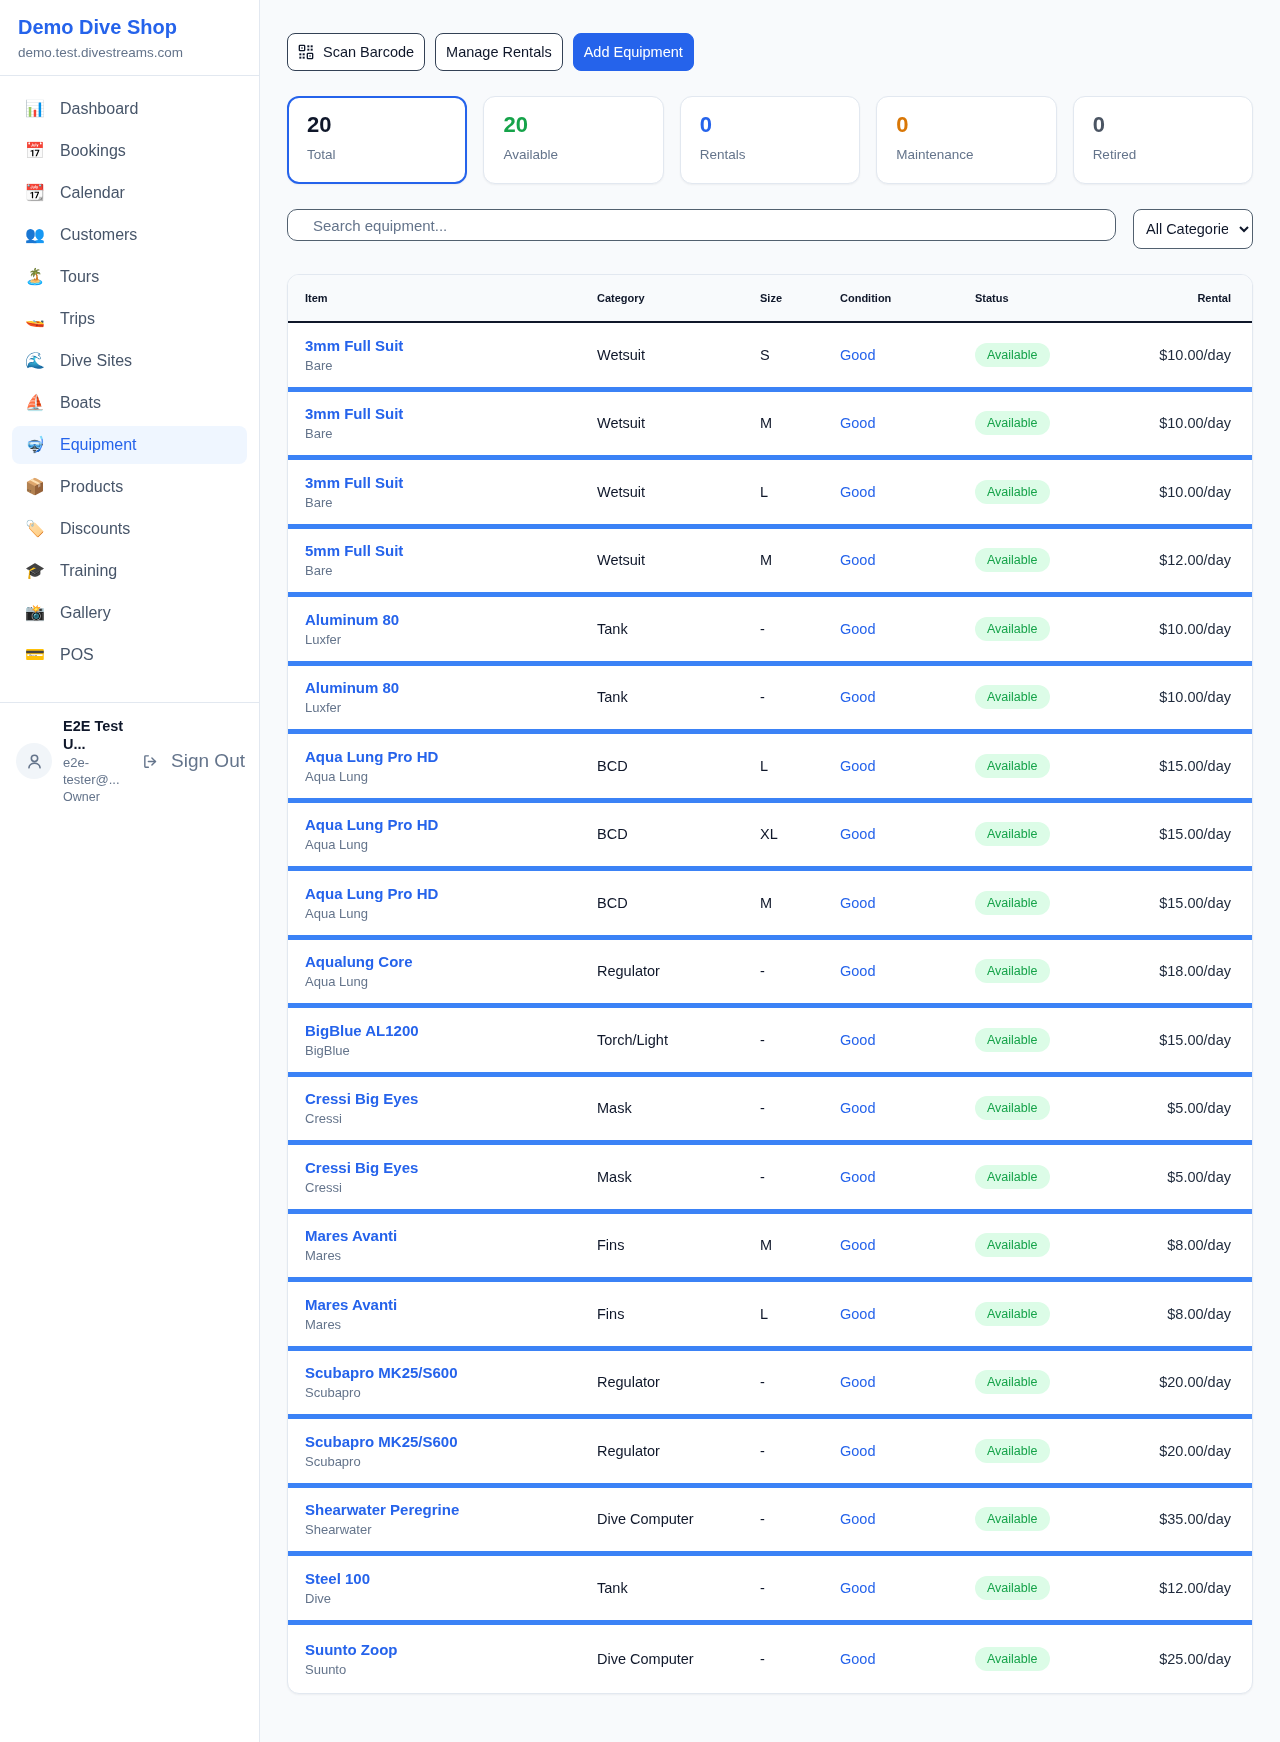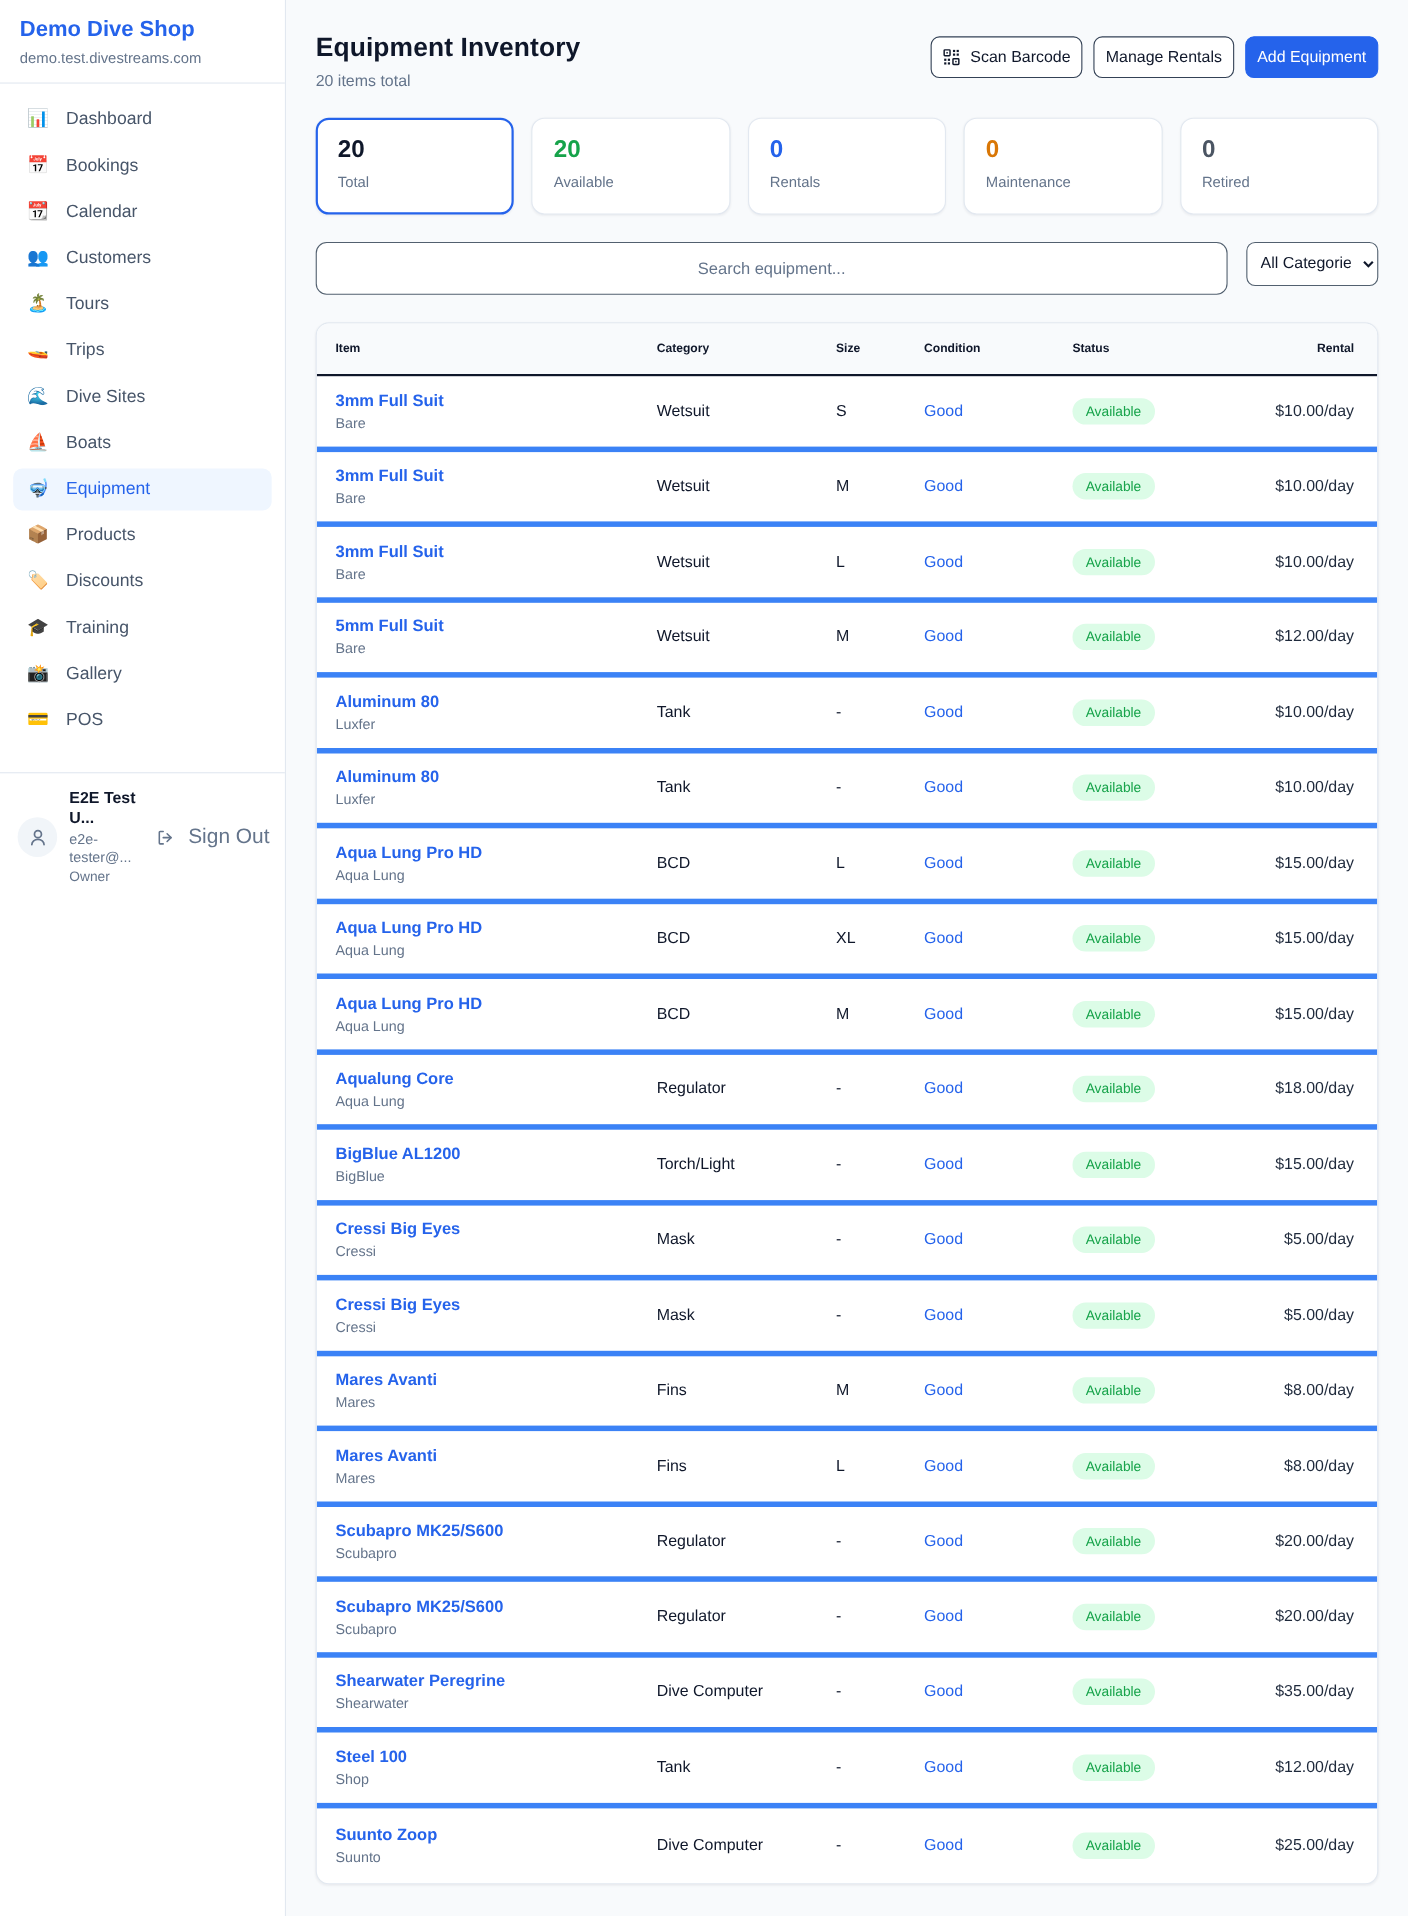--- a/index.html
+++ b/index.html
@@ -38,22 +38,22 @@
   .btn-primary { background:#2563eb; border:1px solid #2563eb; color:#ffffff; font-weight:500; }
 
   .stats { display:flex; gap:16px; margin-bottom:25px; }
   .stat-card { flex:1; background:#ffffff; border:1px solid #e2e8f0; border-radius:12px; padding:15px 19px;
                height:88px; box-shadow:0 1px 2px rgba(15,23,42,.05); cursor:pointer; }
   .stat-card.active { border:2px solid #2563eb; padding:14px 18px; }
   .stat-value { font-size:22px; font-weight:bold; }
   .stat-label { font-size:13.5px; color:#64748b; margin-top:9px; }
 
   .filter-row { display:flex; gap:17px; margin-bottom:25px; }
-  .search-input { flex:1; height:48px; border:1px solid #52606f; border-radius:10px; padding:0 25px;
-                  font-size:15px; font-family:inherit; background:#ffffff; color:#0f172a; outline:none;text-align:center; }
+  .search-input { flex:1; height:32px; border:1px solid #52606f; border-radius:10px; padding:0 25px;
+                  font-size:15px; font-family:inherit; background:#ffffff; color:#0f172a; outline:none; }
   .search-input::placeholder { color:#64748b; }
   .cat-select { width:120px; height:40px; border:1px solid #52606f; border-radius:8px; background:#ffffff;
                 font-size:14.5px; font-family:inherit; padding:0 8px; color:#0f172a; cursor:pointer; }
 
   
   .table-card { background:#ffffff; border:1px solid #e2e8f0; border-radius:12px; overflow:hidden;
                 box-shadow:0 1px 2px rgba(15,23,42,.05); }
   .t-row { display:grid; grid-template-columns:292px 163px 80px 135px 140px 1fr; align-items:center;
            padding:0 21px 0 17px; }
   .t-head { background:#f8fafc; border-bottom:2px solid #0f172a; height:48px; }
@@ -159,24 +159,20 @@
             <path d="M19 12H9"></path>
           </svg>
         <span>Sign Out</span>
       </button>
     </div>
   </aside>
 
   <main class="main">
 
     <div class="page-header">
-      <div>
-        <div class="page-title">Equipment Inventory</div>
-        <div class="page-subtitle">20 items total</div>
-      </div>
       <div class="header-actions">
         <button class="btn">
           <svg width="16" height="16" viewBox="0 0 24 24" fill="#0f172a">
               <rect x="2" y="2" width="8" height="8" rx="1" fill="none" stroke="#0f172a" stroke-width="2"></rect>
               <rect x="5" y="5" width="2" height="2"></rect>
               <rect x="14" y="2" width="3" height="3"></rect>
               <rect x="19" y="2" width="3" height="3"></rect>
               <rect x="14" y="7" width="3" height="3"></rect>
               <rect x="19" y="7" width="3" height="3"></rect>
               <rect x="2" y="14" width="3" height="3"></rect>
@@ -429,21 +425,21 @@
             </div>
             <div class="t-cell">Dive Computer</div>
             <div class="t-cell">-</div>
             <div class="t-cell"><span class="cond-link">Good</span></div>
             <div class="t-cell"><span class="badge">Available</span></div>
             <div class="t-cell right rental">$35.00/day</div>
           </div>
           <div class="t-row t-body-row">
             <div class="t-cell">
               <div class="item-name">Steel 100</div>
-              <div class="item-brand">Shop</div>
+              <div class="item-brand">Dive</div>
             </div>
             <div class="t-cell">Tank</div>
             <div class="t-cell">-</div>
             <div class="t-cell"><span class="cond-link">Good</span></div>
             <div class="t-cell"><span class="badge">Available</span></div>
             <div class="t-cell right rental">$12.00/day</div>
           </div>
           <div class="t-row t-body-row">
             <div class="t-cell">
               <div class="item-name">Suunto Zoop</div>

